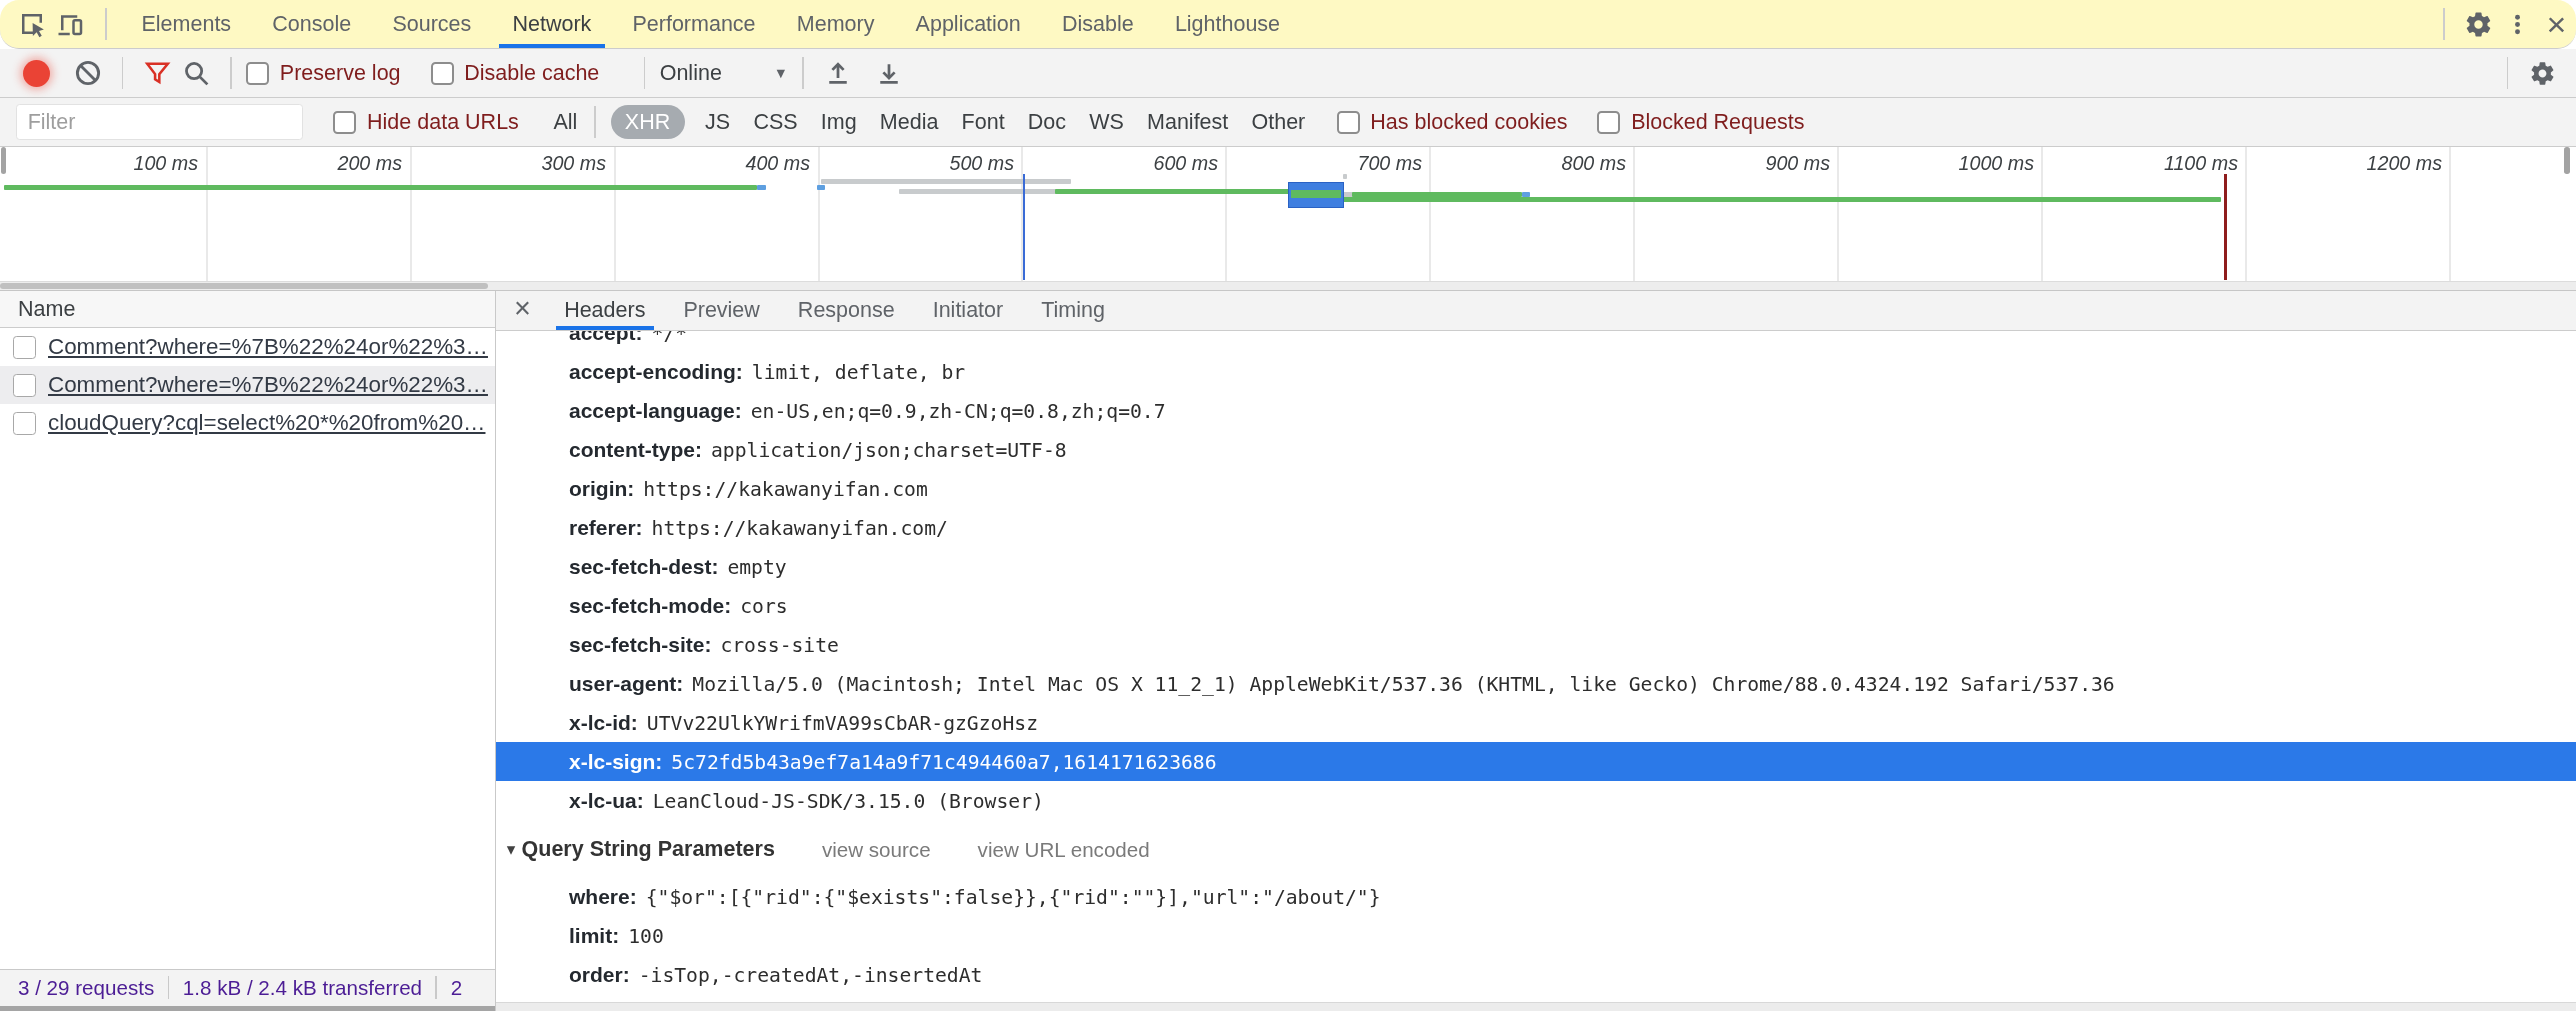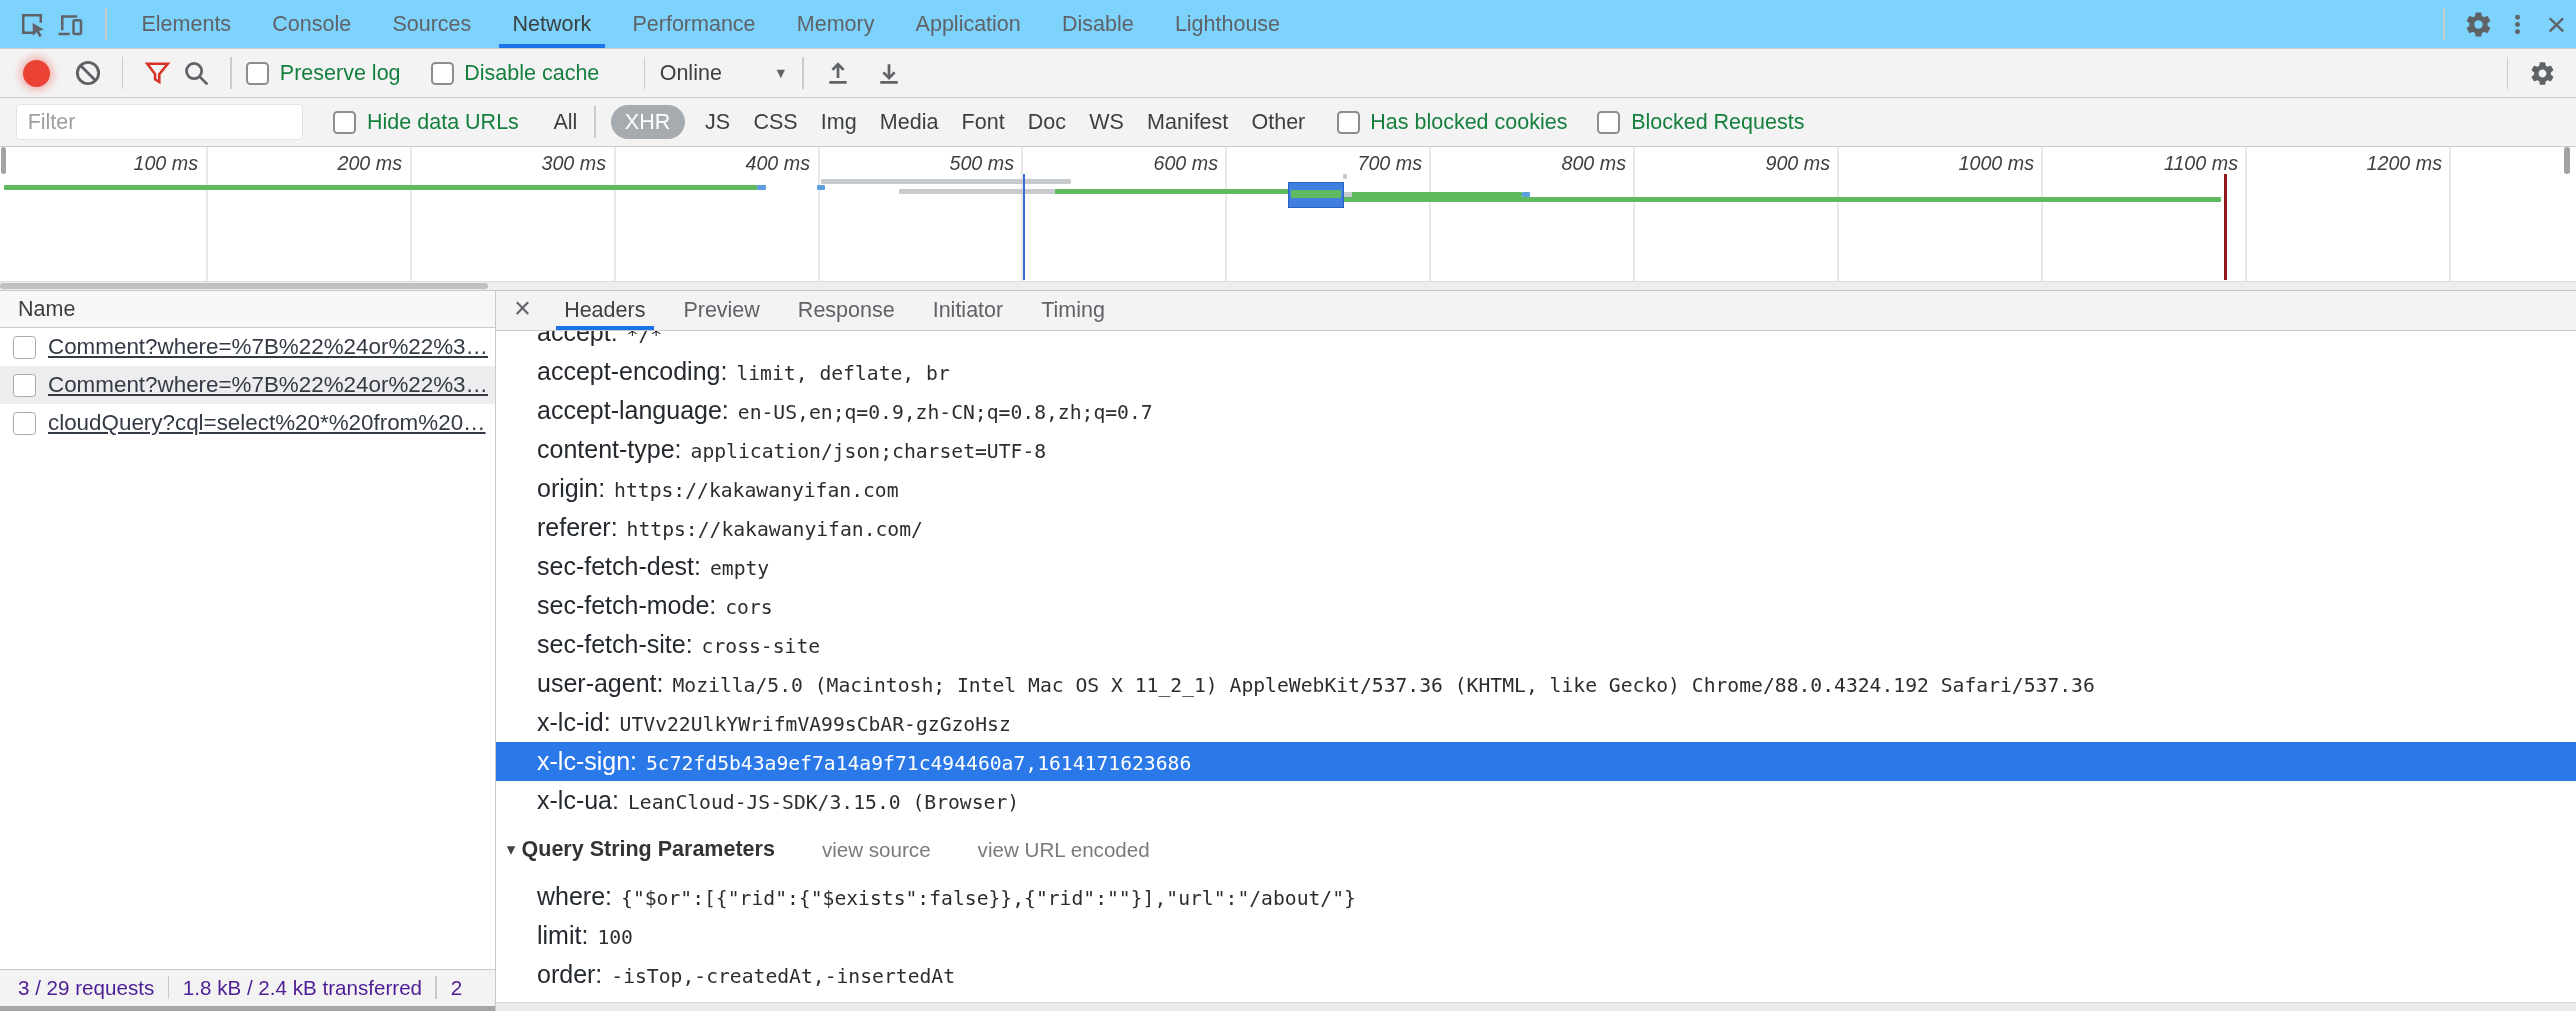--- a/index.html
+++ b/index.html
@@ -1,33 +1,33 @@
 <!DOCTYPE html>
 <html style="font-size:14.3px"><head>
 <meta charset="utf-8">
 <style>
   html,body{margin:0;padding:0;background:#fff;}
   body{font-family:"Liberation Sans",sans-serif;-webkit-font-smoothing:antialiased;}
   .window{position:relative;width:2576px;height:1013px;background:#fff;overflow:hidden;}
 
   
-  .topbar{height:48px;background:#7dd3fc;border-bottom:1.8px solid #ccc;display:flex;align-items:center;padding-left:12.5px;}
+  .topbar{height:48px;background:#fef9c3;border-bottom:1.8px solid #ccc;display:flex;align-items:center;padding-left:12.5px;border-radius:19px;}
   .icon-btn{display:flex;align-items:center;justify-content:center;width:39px;height:39px;flex:none;}
   .vdiv{width:1.8px;height:32px;background:#ccc;margin:0 14.3px;flex:none;}
   .tab{padding:0 20.6px;height:48px;line-height:48px;font-size:21.5px;color:#5f6368;position:relative;flex:none;}
   .tab.selected{color:#3c4043;}
   .tab.selected::after{content:"";position:absolute;left:7.2px;right:7.2px;bottom:0;height:4.5px;background:#1a73e8;}
   .spacer{flex:1;}
   .close-x{font-size:34px;color:#5f6368;line-height:39px;}
 
   
   .toolbar2{height:48px;background:#f3f3f3;border-bottom:1.8px solid #ccc;display:flex;align-items:center;padding:0 14.3px 0 18px;}
   .record-dot{width:27px;height:27px;border-radius:50%;background:#ea4335;box-shadow:0 0 9px 2.7px rgba(234,67,53,.40);margin:0 18px 0 5.4px;flex:none;}
   .cb{width:23px;height:23px;border:2.2px solid #8d8d8d;border-radius:4.5px;background:#fff;margin-right:10.7px;flex:none;box-sizing:border-box;}
-  .cb-label{font-size:21.5px;color:#15803d;white-space:nowrap;text-align:center;}
+  .cb-label{font-size:21.5px;color:#7f1d1d;white-space:nowrap;text-align:center;}
   .cb-group{display:flex;align-items:center;margin-right:30px;}
   .online-label{font-size:21.5px;color:#3c4043;}
   .caret{font-size:14.3px;color:#5f6368;margin-left:52px;}
 
   
   .filterbar{height:48px;background:#f3f3f3;border-bottom:1.8px solid #ccc;display:flex;align-items:center;padding:0 16px;}
   .filter-input{width:264px;height:34px;background:#fff;border:0.9px solid #e2e2e2;border-radius:3.6px;font-size:21.5px;color:#555;padding:0 10.7px;margin-right:30px;outline:none;font-family:"Liberation Sans",sans-serif;}
   .filter-input::placeholder{color:#9e9e9e;}
   .type{margin:0 11.6px;font-size:21.5px;color:#3c4043;flex:none;}
   .type.selected{background:#a6abb0;color:#fff;border-radius:17px;padding:4.5px 14.3px;margin:0 9px;}
@@ -66,21 +66,21 @@
 
   .right{flex:1;min-width:0;display:flex;flex-direction:column;background:#fff;}
   .detail-tabs{height:39px;border-bottom:1.8px solid #ccc;background:#f3f3f3;display:flex;align-items:center;padding-left:14.3px;flex:none;}
   .dt-close{font-size:29px;color:#5f6368;margin:0 14.3px 3.6px 3.6px;}
   .dtab{padding:0 19px;height:39px;line-height:39px;font-size:21.5px;color:#5f6368;position:relative;flex:none;}
   .dtab.selected{color:#3c4043;}
   .dtab.selected::after{content:"";position:absolute;left:10.7px;right:10.7px;bottom:0;height:4.5px;background:#1a73e8;}
   .detail-content{flex:1;overflow:hidden;position:relative;}
   .hdr-list{margin-top:-18px;}
   .hdr-row{height:39px;line-height:39px;padding-left:41px;white-space:nowrap;}
-  .hname{font-weight:normal;font-size:25px;color:#24292f;margin-right:9px;}
+  .hname{font-weight:bold;font-size:21px;color:#24292f;margin-right:9px;margin-left:32px;}
   .hval{font-family:"DejaVu Sans Mono","Liberation Mono",monospace;font-size:19.7px;color:#2d2d2d;}
   .hdr-row.hl{background:#2b79e8;}
   .hdr-row.hl .hname,.hdr-row.hl .hval{color:#fff;}
   .qsp-header{margin-top:9px;height:41px;display:flex;align-items:center;padding-left:10.7px;}
   .qsp-tri{font-size:17px;color:#424242;margin-right:6.3px;}
   .qsp-title{font-weight:bold;font-size:21.5px;color:#333;}
   .qlink{font-size:20.6px;color:#7a7a7a;margin-left:47px;}
   .param-list{margin-top:7.2px;}
   .bottom-strip{position:absolute;left:0;right:0;bottom:0;height:8px;background:#ececec;border-top:0.9px solid #d8d8d8;}
   svg{display:block;}

